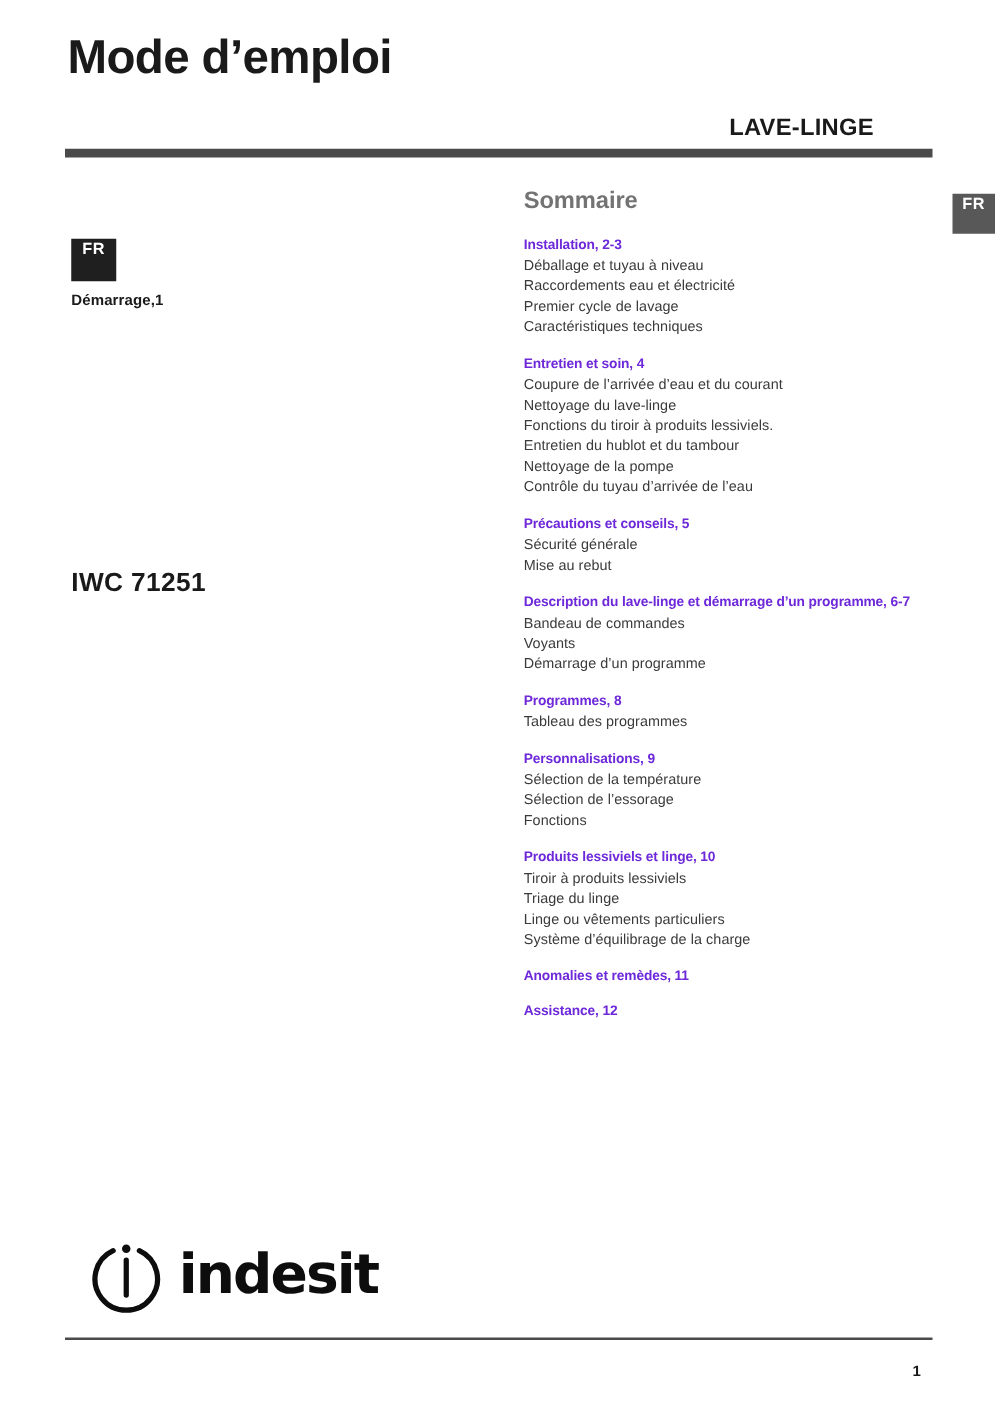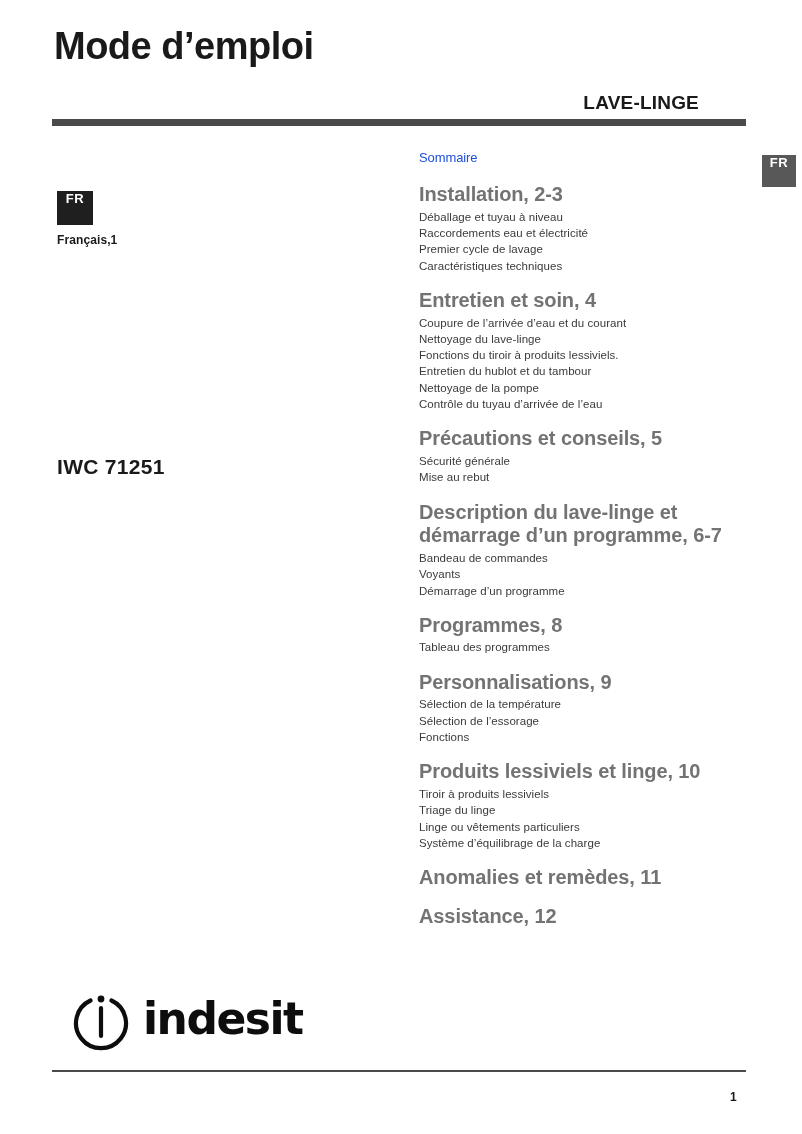--- a/index.html
+++ b/index.html
@@ -105,39 +105,39 @@
 
   
   .summary {
     position: absolute;
     left: 419px;
     top: 150px;
     width: 340px;
   }
 
   .summary-title {
-    font-size: 13px;
-    font-weight: normal;
+    font-size: 19px;
+    font-weight: bold;
     letter-spacing: -0.1px;
-    color: #1d4ed8;
+    color: #737373;
     margin: 0 0 18px 0;
   }
 
   .toc-section {
     margin-bottom: 15px;
   }
   .toc-section:last-child {
     margin-bottom: 0;
   }
 
   .toc-heading {
-    font-size: 20px;
+    font-size: 11px;
     font-weight: bold;
     letter-spacing: -0.1px;
-    color: #737373;
+    color: #6d28d9;
     line-height: 1.18;
     margin-bottom: 2px;
   }
 
   .toc-sub {
     font-size: 11.5px;
     font-weight: normal;
     color: #3a3a3a;
     line-height: 1.42;
     letter-spacing: 0.05px;
@@ -193,21 +193,21 @@
   <div class="header-rule"></div>
 
   <div class="lang-badge lang-badge-left">
     <span>FR</span>
   </div>
 
   <div class="lang-badge lang-badge-right">
     <span>FR</span>
   </div>
 
-  <div class="lang-name">Français,1</div>
+  <div class="lang-name">Démarrage,1</div>
 
   <div class="model-number">IWC 71251</div>
 
   <div class="summary">
     <div class="summary-title">Sommaire</div>
     <div id="toc-list">
         <div class="toc-section">
           <div class="toc-heading">Installation, 2-3</div>
           <div class="toc-sub">Déballage et tuyau à niveau</div>
           <div class="toc-sub">Raccordements eau et électricité</div>

